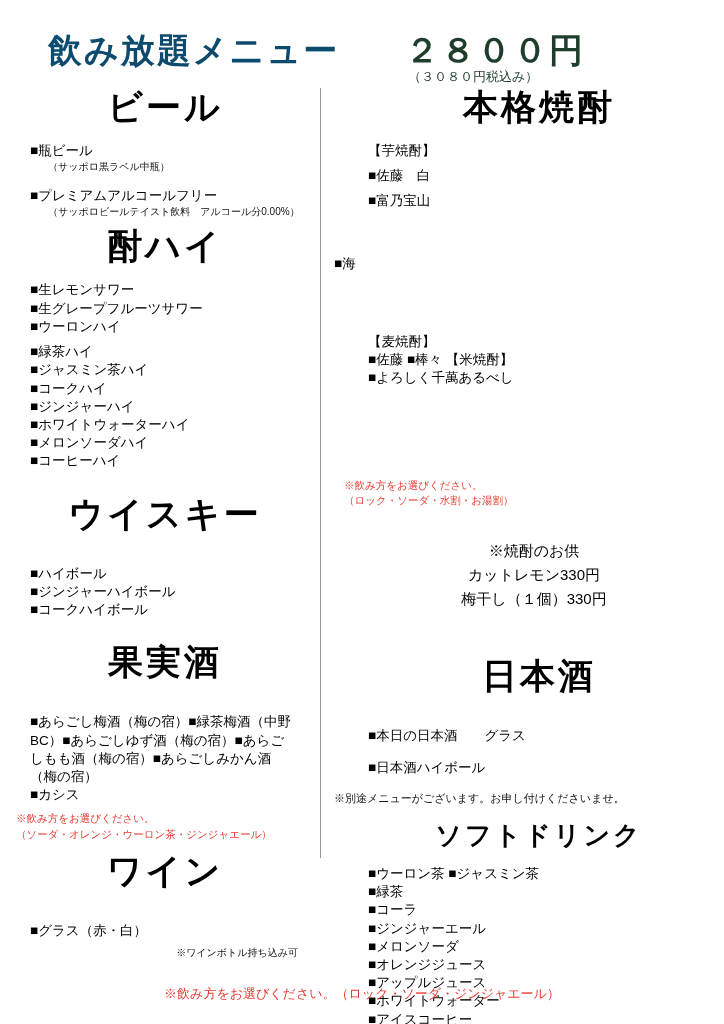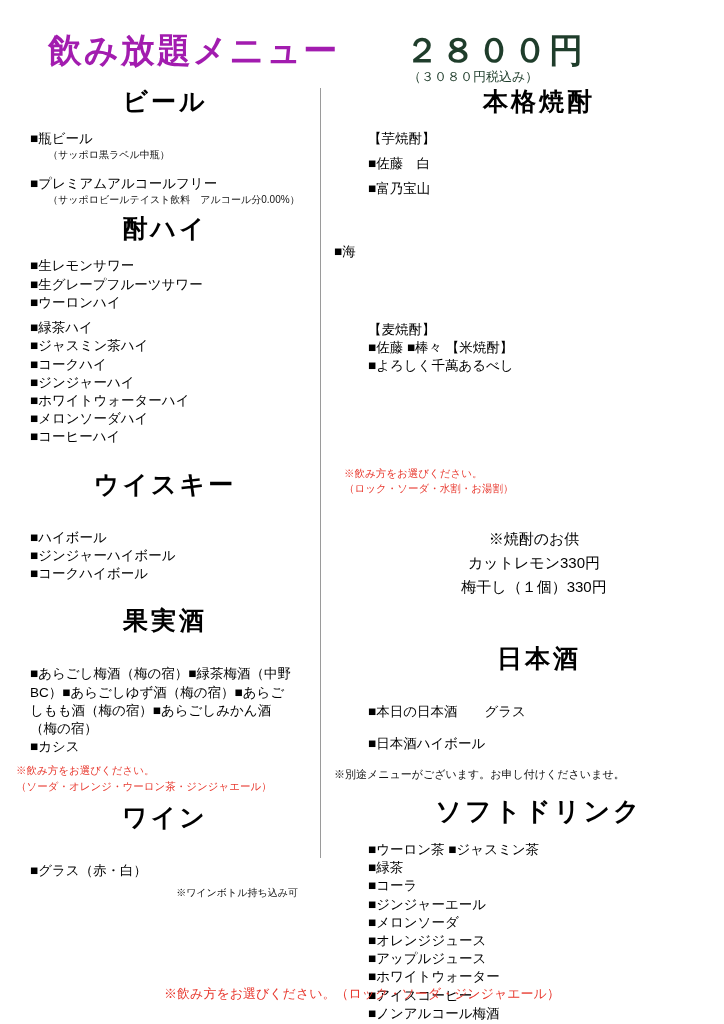--- a/index.html
+++ b/index.html
@@ -26,21 +26,21 @@
   .header {
     position: relative;
     height: 86px;
   }
   .main-title {
     position: absolute;
     left: 48px;
     top: 28px;
     font-size: 34px;
     font-weight: bold;
-    color: #a21caf;
+    color: #0c4a6e;
     letter-spacing: 2px;
     white-space: nowrap;
   }
   .price-title {
     position: absolute;
     left: 405px;
     top: 28px;
     font-size: 34px;
     font-weight: bold;
     color: #1f3d2b;
@@ -82,21 +82,21 @@
   .divider {
     position: absolute;
     left: 320px;
     top: 2px;
     width: 1px;
     height: 770px;
     background: #9a9a9a;
   }
   .sec-title {
     text-align: center;
-    font-size: 25px;
+    font-size: 35px;
     font-weight: bold;
     letter-spacing: 3px;
     margin: 0;
     line-height: 1.2;
   }
   .sec-title.left-title { margin-left: -20px; }
   .item {
     font-size: 13.5px;
     line-height: 1.35;
     white-space: nowrap;

